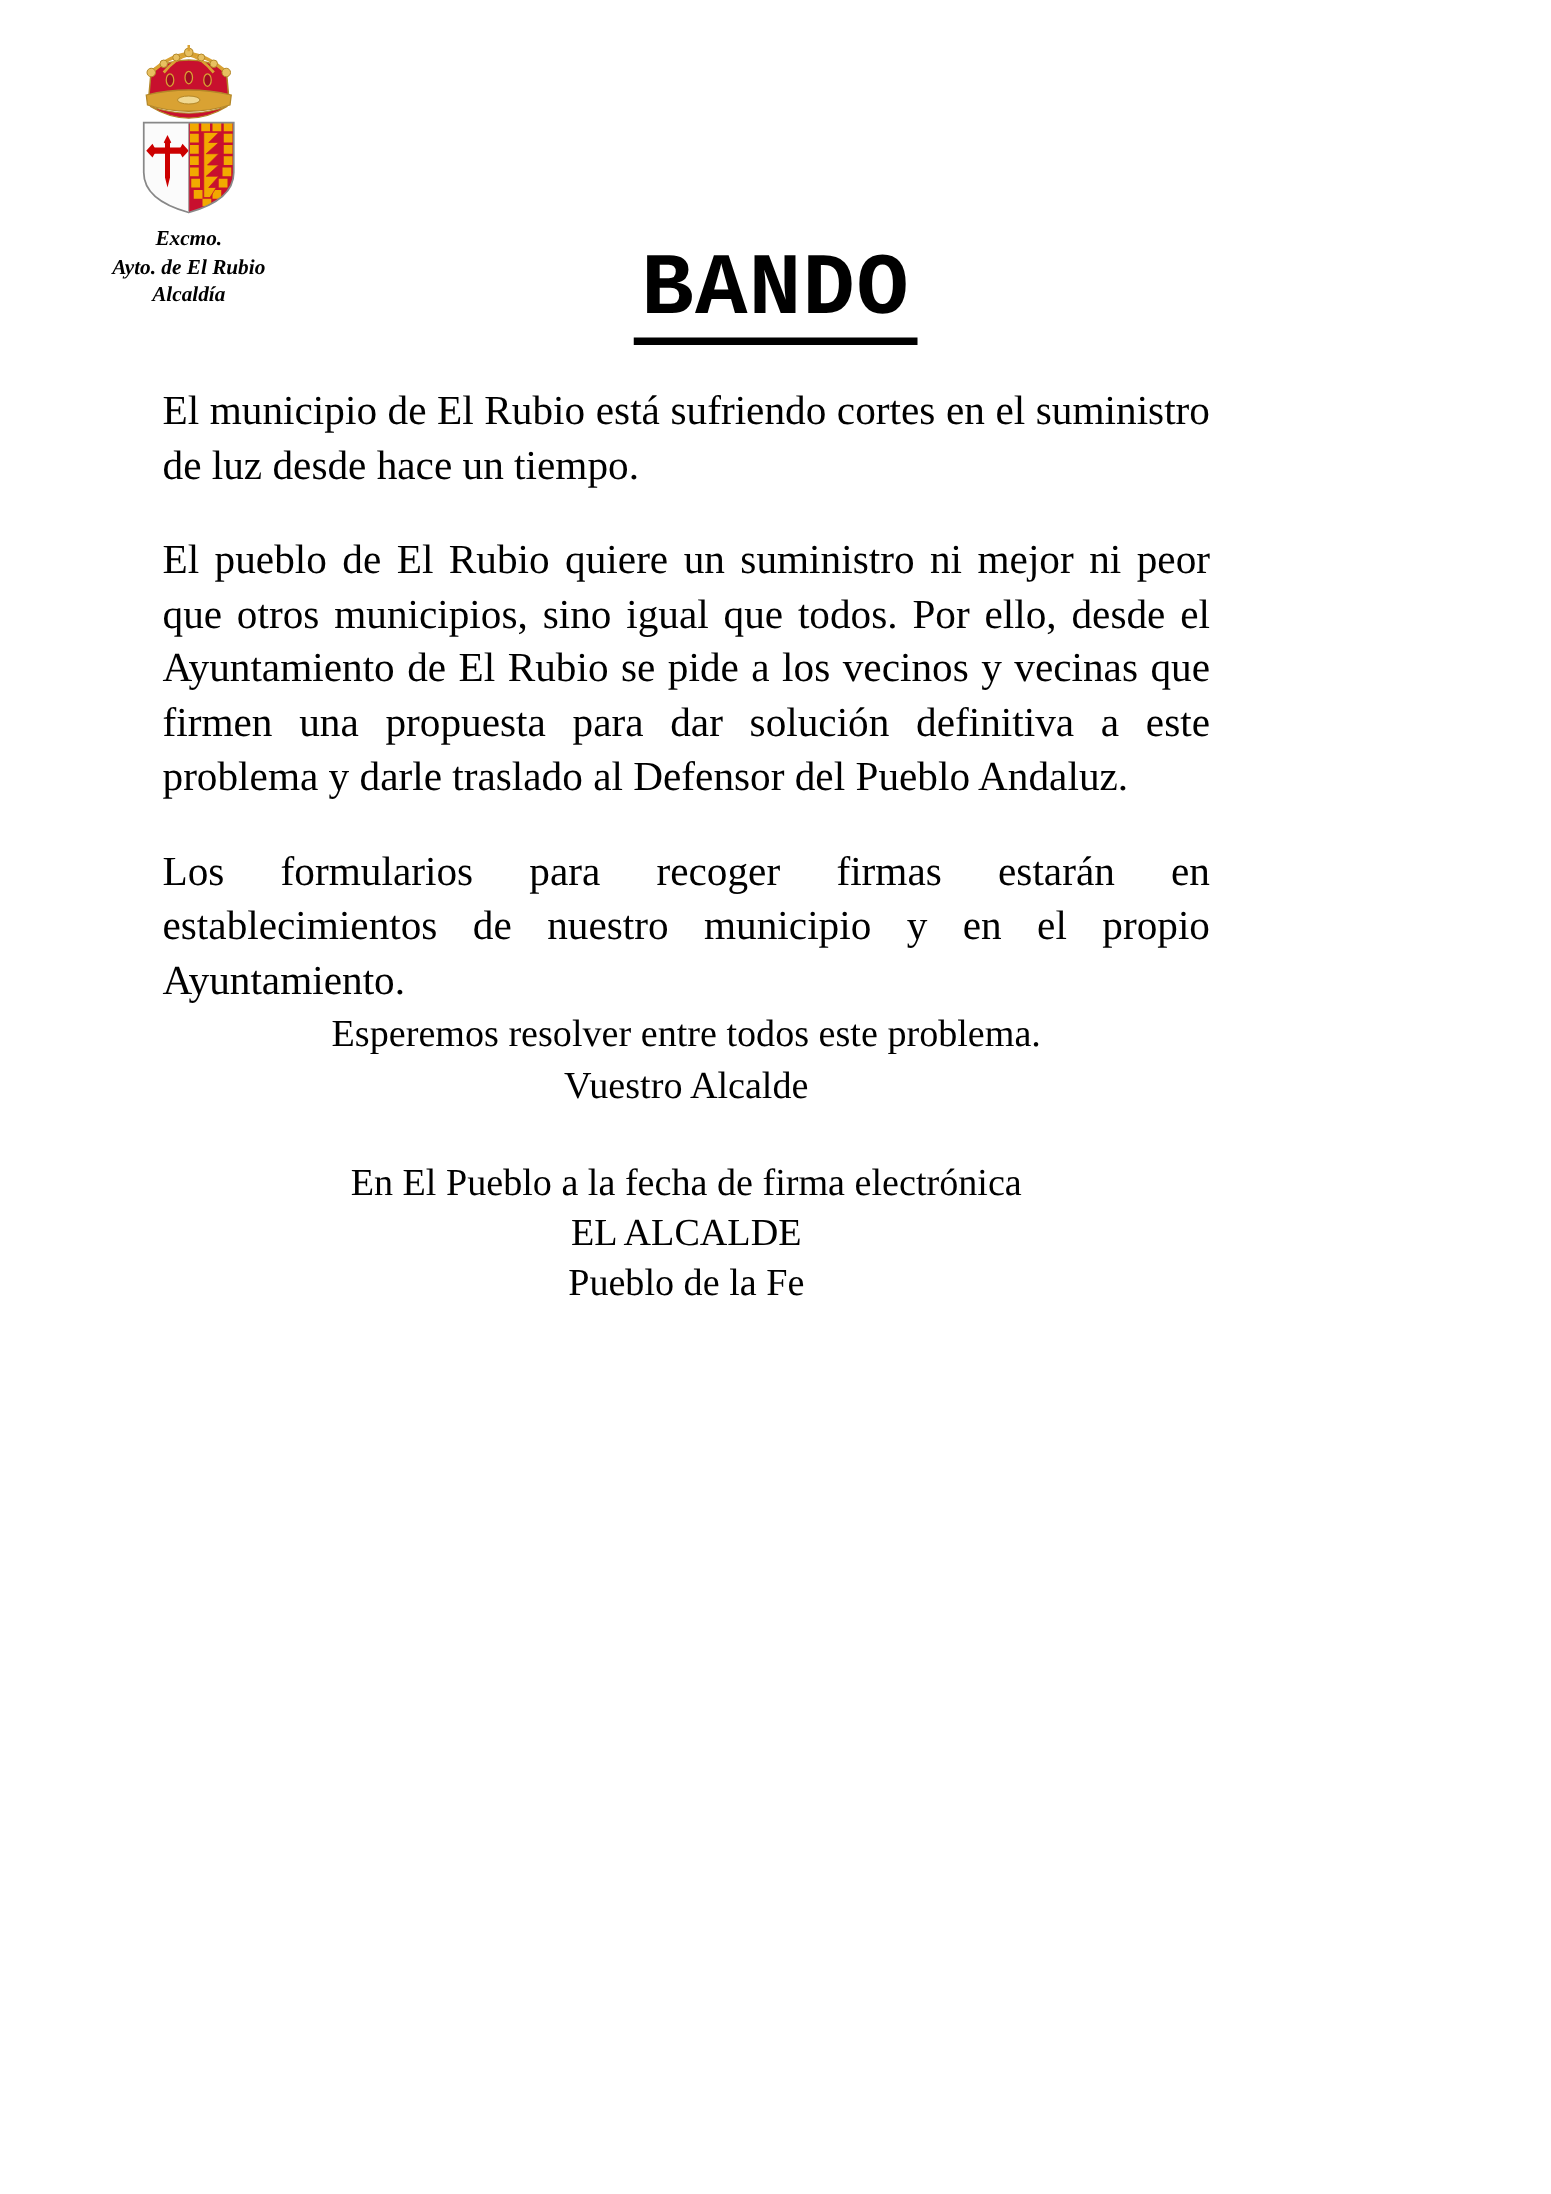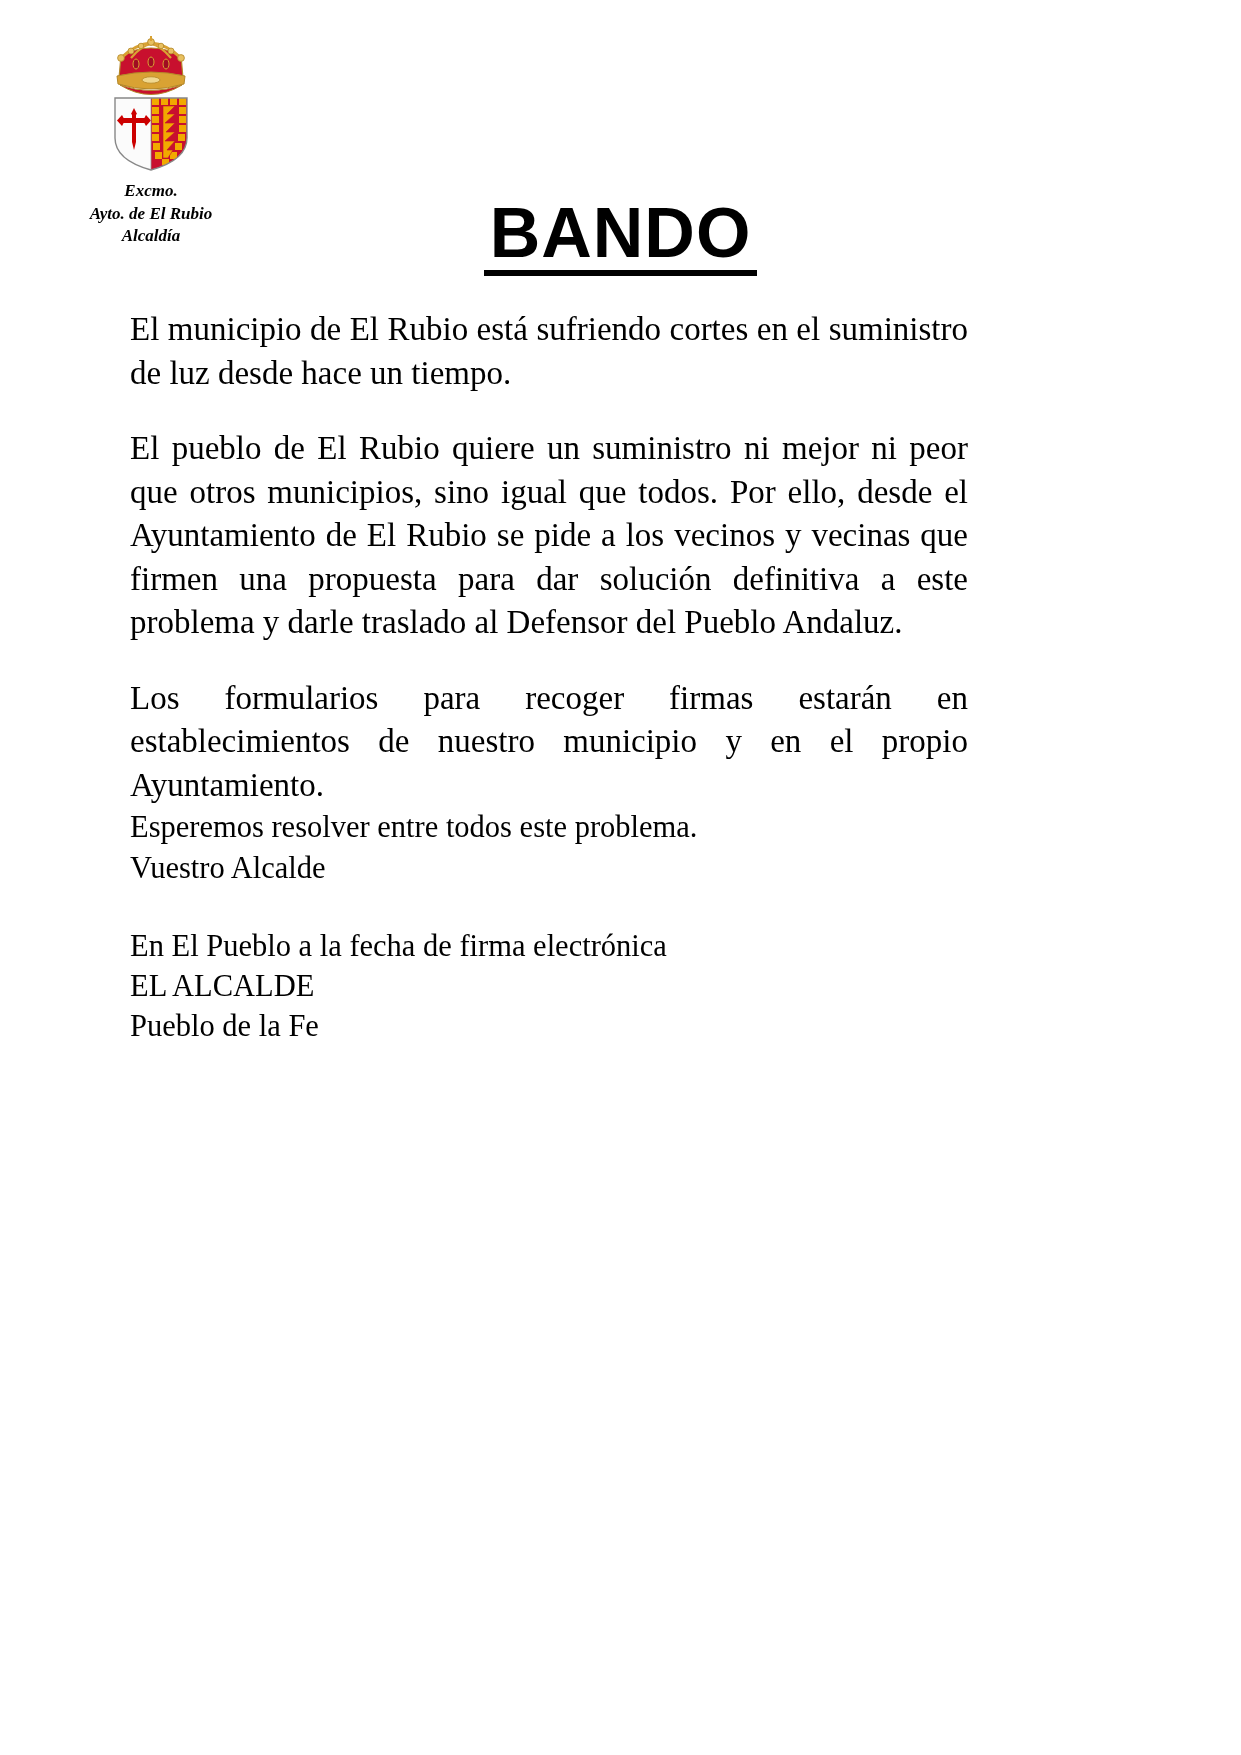--- a/index.html
+++ b/index.html
@@ -49,21 +49,21 @@
     color: #000;
   }
 
   
   .title {
     position: absolute;
     left: 0;
     right: 0;
     top: 198px;
     text-align: center;
-    font-family: Liberation Sans, sans-serif;
+    font-family: Liberation Mono, monospace;
     font-weight: bold;
     font-size: 70px;
     letter-spacing: 1px;
     line-height: 1;
   }
   .title span.u {
     display: inline-block;
     border-bottom: 6px solid #000;
     padding: 0 6px 2px 6px;
   }
@@ -86,20 +86,21 @@
   }
   p.para.last-just {
     margin-bottom: 0;
     margin-top: 14px;
   }
 
   p.centered {
     margin: 0;
     font-size: 30.5px;
     line-height: 1.32;
+    text-align: center;
     font-family: "Liberation Serif", "DejaVu Serif", serif;
   }
 
   .sign-gap {
     height: 38px;
   }
 
   .tight {
     line-height: 1.30;
   }

